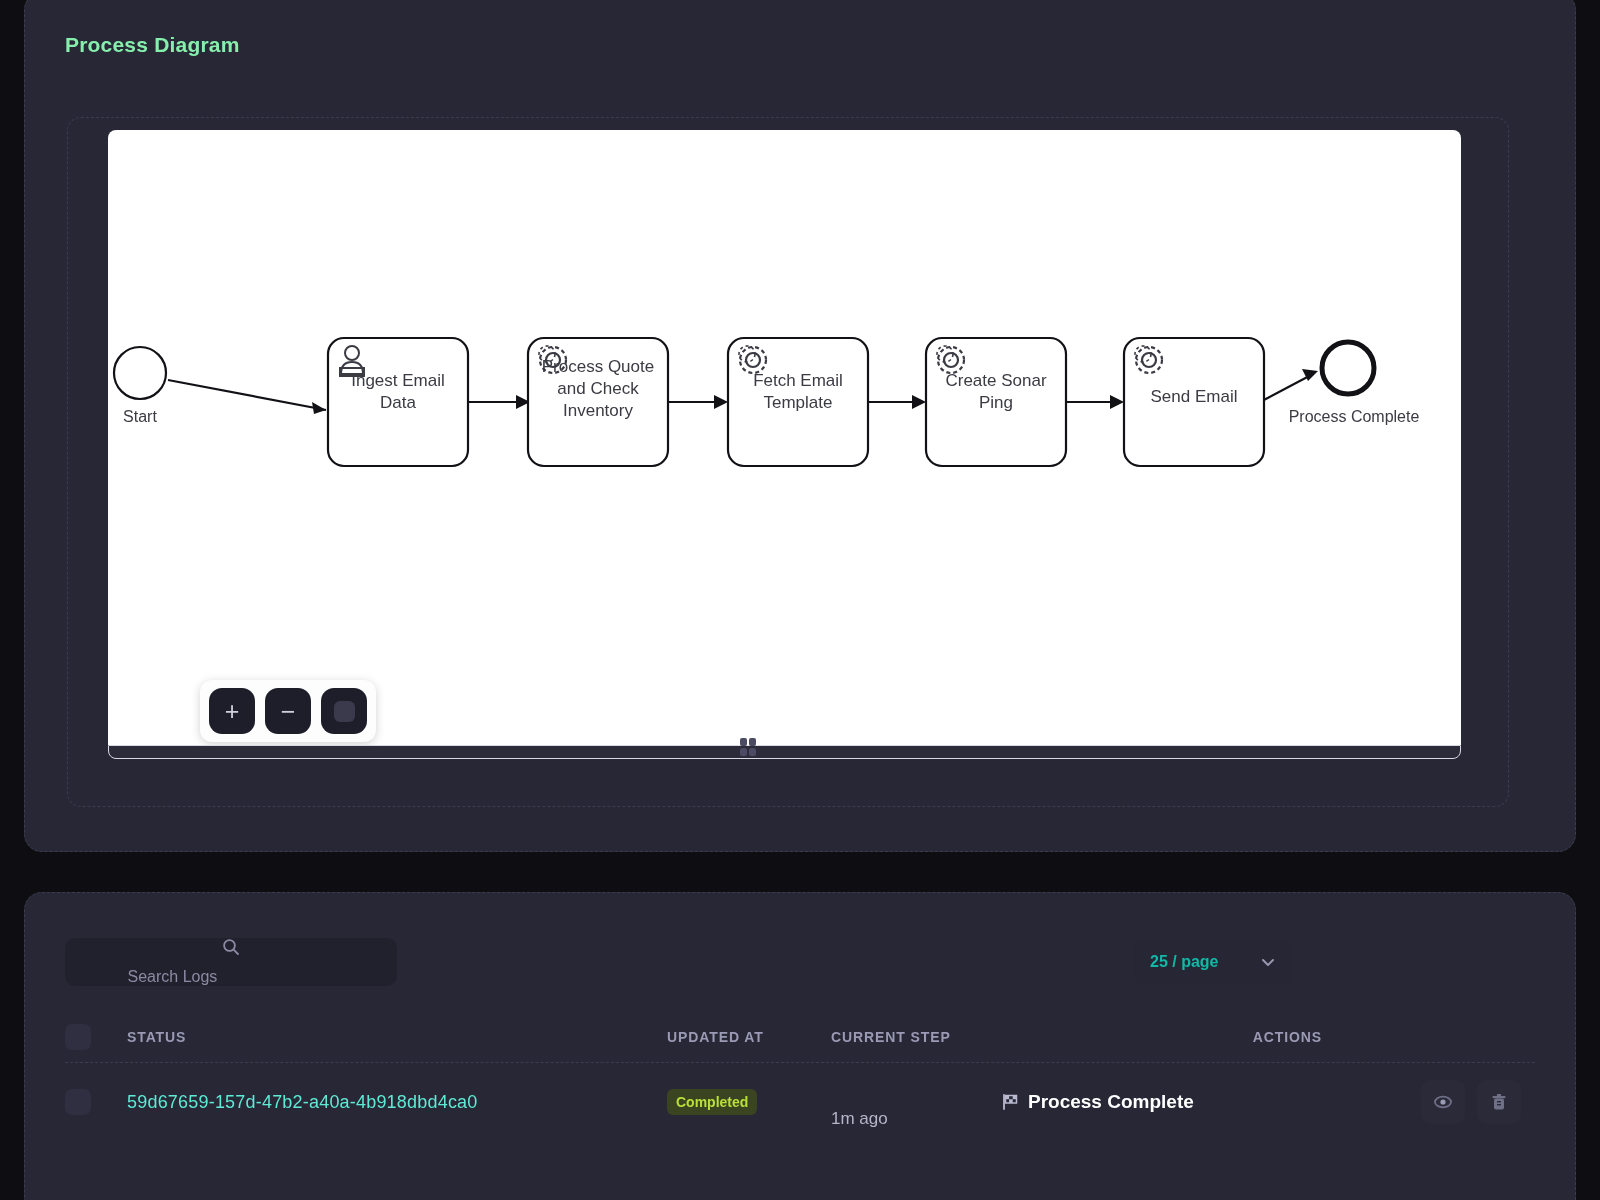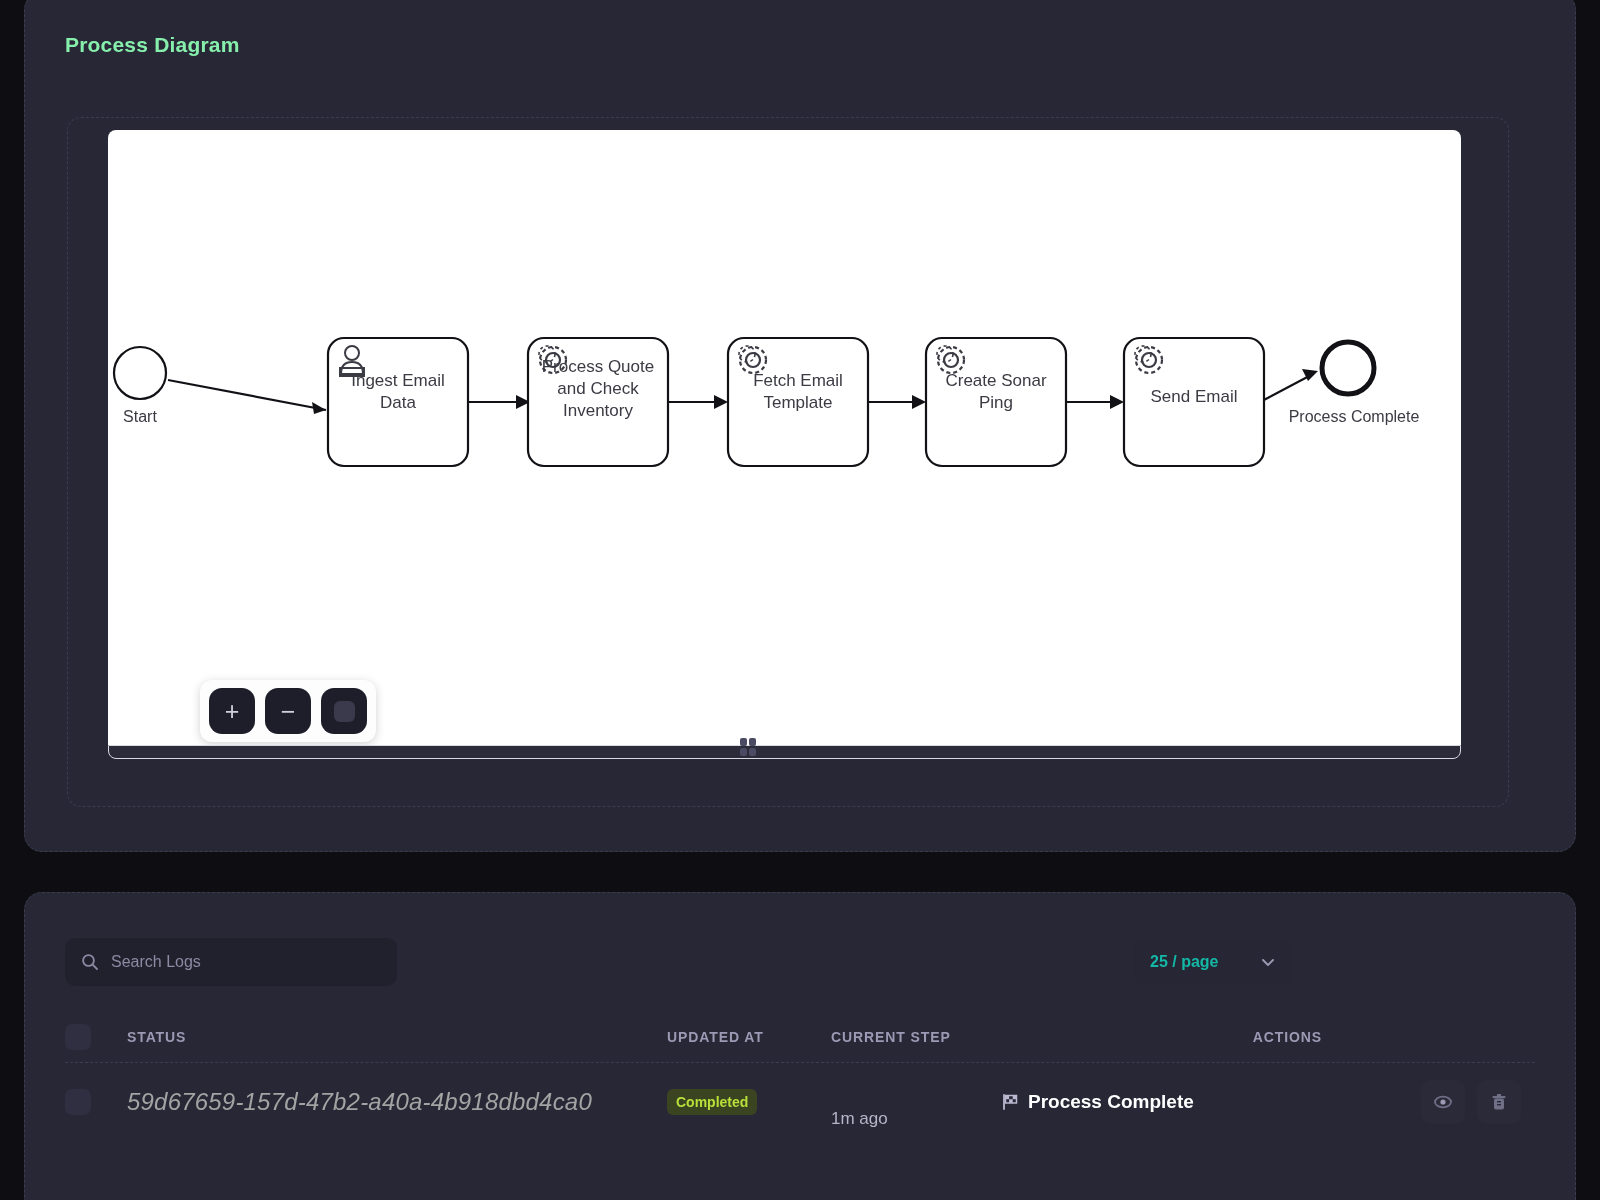--- a/index.html
+++ b/index.html
@@ -107,20 +107,21 @@
   
   #search-box {
     position: absolute;
     left: 40px; top: 45px;
     width: 332px; height: 48px;
     background: #21212e;
     border-radius: 10px;
     display: flex; align-items: center;
     padding: 0 16px;
     gap: 12px;
+    flex-direction: column;
   }
   #search-input {
     flex: 1;
     background: transparent;
     border: none; outline: none;
     color: #cfcfdd;
     font-size: 16px;
     font-family: "Liberation Sans", sans-serif;
   }
   #search-input::placeholder { color: #8a8aa3; }
@@ -158,24 +159,23 @@
   }
   #table-header .actions-h { text-align: right; padding-right: 24px; }
   .data-row { height: 78px; }
   .checkbox {
     width: 26px; height: 26px;
     background: #2f2f41;
     border-radius: 7px;
     cursor: pointer;
   }
   .cell-id {
-    color: #a3a3a3;
-    font-size: 24px;
+    color: #5eead4;
+    font-size: 18px;
     letter-spacing: .2px;
-    font-style: italic;
   }
   .badge {
     display: inline-block;
     background: #3b4420;
     color: #b9e03a;
     font-size: 14px;
     font-weight: bold;
     padding: 5px 9px;
     border-radius: 6px;
   }

